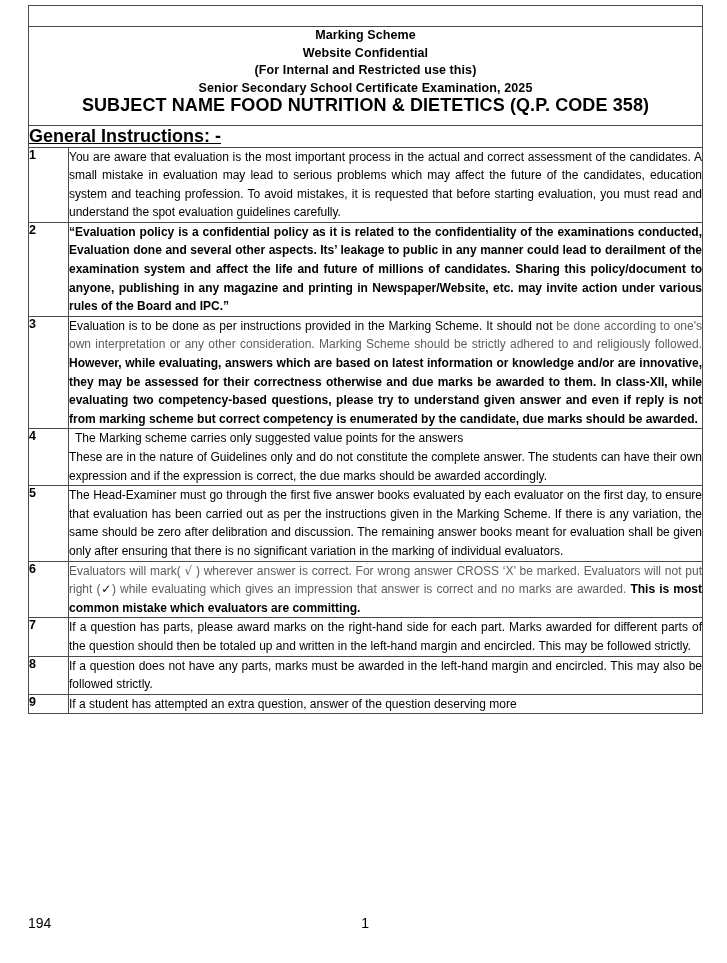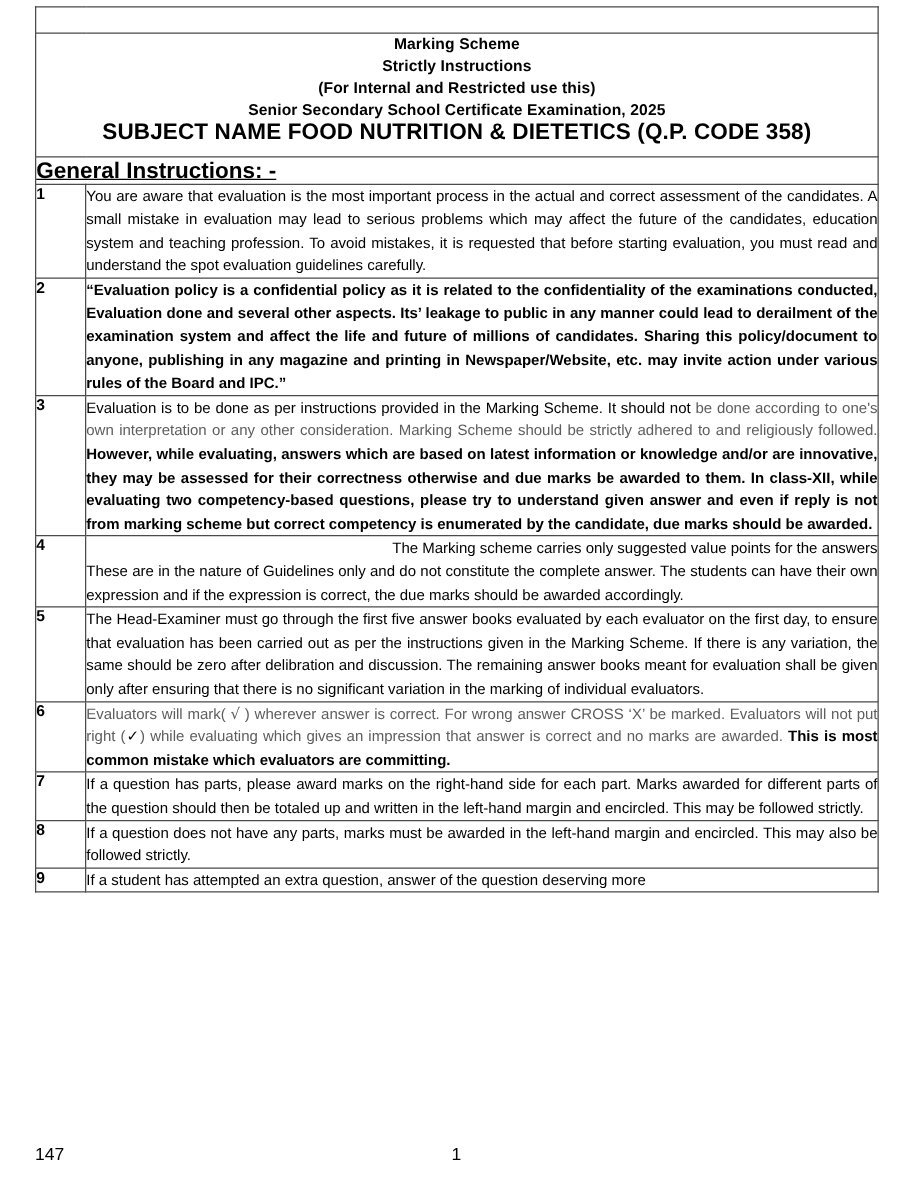--- a/index.html
+++ b/index.html
@@ -76,21 +76,21 @@
     font-size: 12px;
     line-height: 18.6px;
     text-align: justify;
     text-justify: inter-word;
   }
   .body-col p {
     margin: 0;
   }
   .b { font-weight: bold; }
   .grey { color: #5d5d5d; }
-  .nojust { text-align: right; }
+  .nojust { text-align: left; }
   .indent1 { padding-left: 6px; }
   .radical { font-family: "DejaVu Sans", sans-serif; }
   .tick { font-family: "DejaVu Sans", sans-serif; font-weight: bold; }
 
   .footer {
     position: absolute;
     left: 28px;
     top: 915px;
     width: 675px;
     display: flex;
@@ -113,21 +113,21 @@
     </colgroup>
     <tbody>
 
       <tr class="spacer-row">
         <td colspan="2"></td>
       </tr>
 
       <tr>
         <td colspan="2" class="header-cell">
           <div class="header-line">Marking Scheme</div>
-          <div class="header-line">Strictly Instructions</div>
+          <div class="header-line">Website Confidential</div>
           <div class="header-line">(For Internal and Restricted use this)</div>
           <div class="header-line">Senior Secondary School Certificate Examination, 2025</div>
           <div class="header-line subject">SUBJECT NAME  FOOD NUTRITION &amp; DIETETICS  (Q.P. CODE 358)</div>
           <div class="pad-bottom"></div>
         </td>
       </tr>
 
       <tr>
         <td colspan="2" class="gi-cell">
           <span class="gi-title">General Instructions: -</span>
@@ -195,17 +195,17 @@
         <td class="num-col">9</td>
         <td class="body-col">
           <p>If a student has attempted an extra question, answer of the question deserving more</p>
         </td>
       </tr>
 
     </tbody>
   </table>
 
   <div class="footer">
-    <div class="f-left">147</div>
+    <div class="f-left">194</div>
     <div class="f-mid">1</div>
   </div>
 
 </div>
 
 </body></html>

